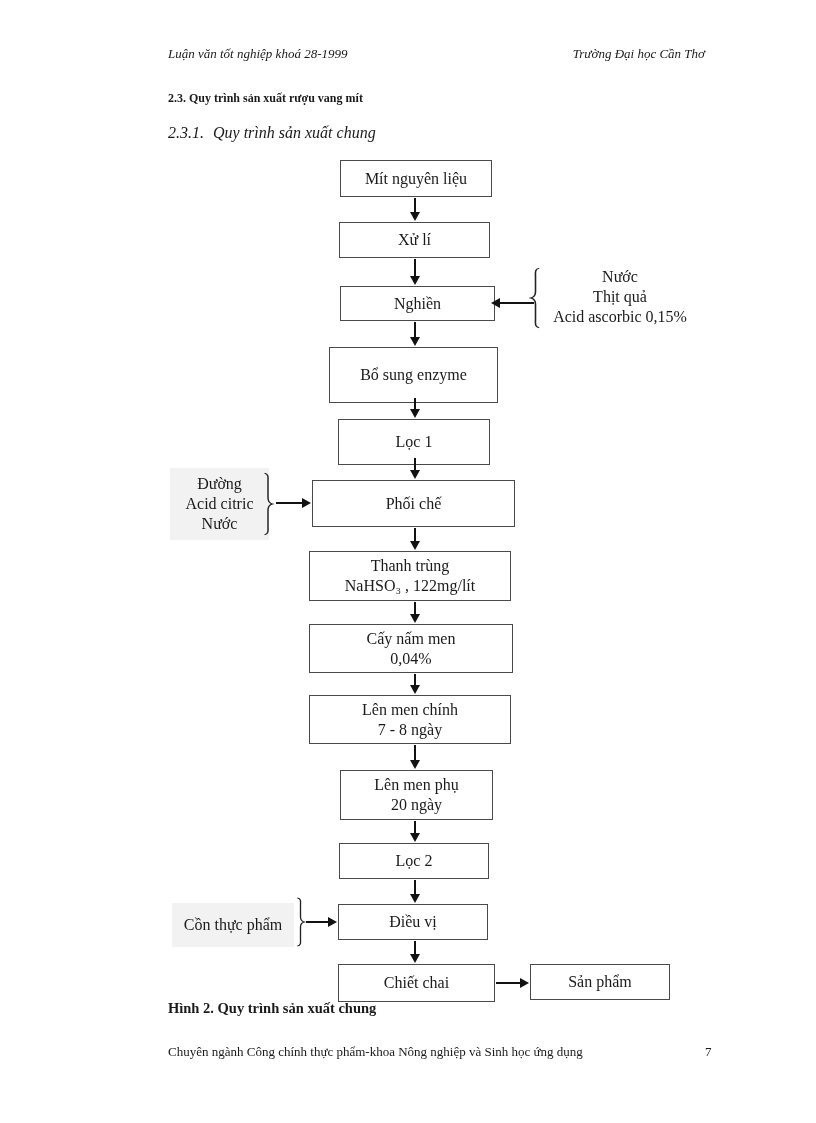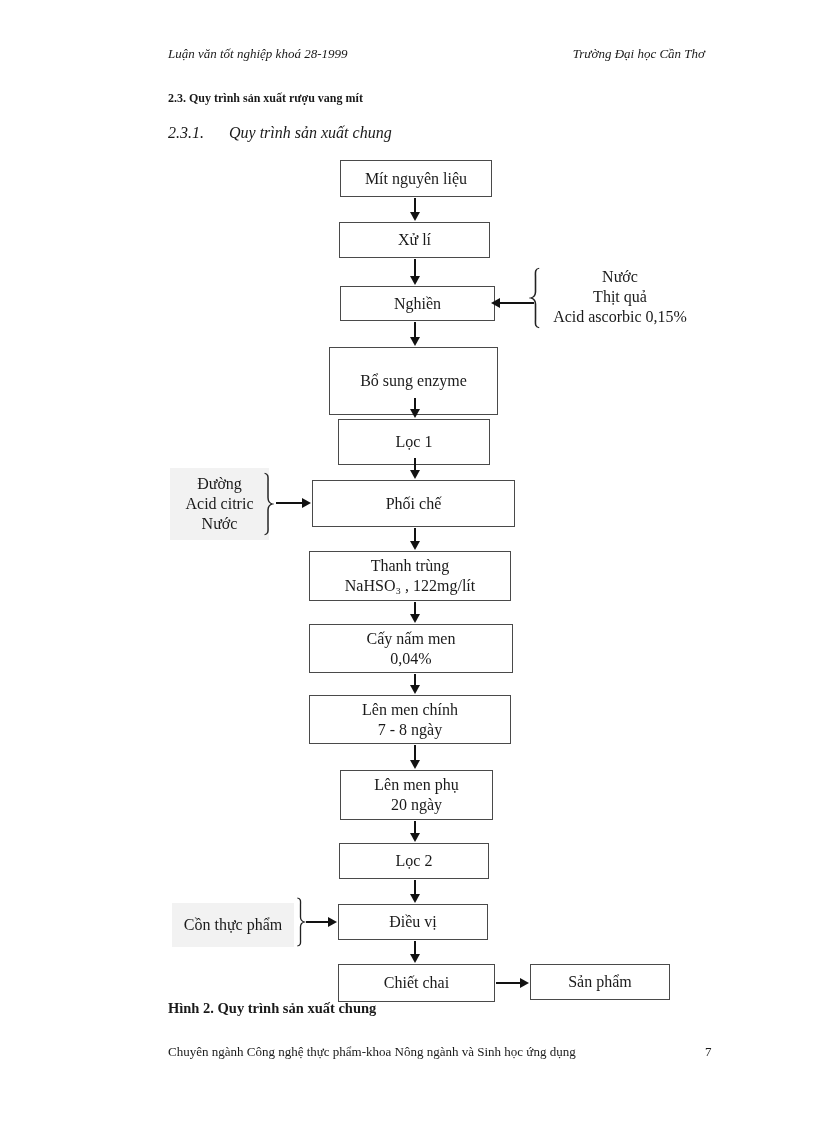--- a/index.html
+++ b/index.html
@@ -8,21 +8,21 @@
     background:#ffffff;overflow:hidden;
     font-family:"Liberation Serif","DejaVu Serif",serif;
     color:#1a1a1a;
   }
   
   .hdr{position:absolute;top:46px;font-style:italic;font-size:13px;white-space:nowrap;}
   .hdr.l{left:168px;}
   .hdr.r{right:111px;text-align:center;}
   .sec-h{position:absolute;left:168px;top:91px;font-weight:bold;font-size:12px;white-space:nowrap;}
   .sub-h{position:absolute;left:168px;top:124px;font-style:italic;font-size:16px;white-space:nowrap;}
-  .sub-h .num{margin-right:25px;}
+  .sub-h .num{margin-right:9px;}
   .caption{position:absolute;left:168px;top:1000px;font-weight:bold;font-size:14.5px;white-space:nowrap;}
   .ftr{position:absolute;top:1044px;font-size:13px;white-space:nowrap;}
   .ftr.l{left:168px;}
   .ftr.pg{left:705px;}
   
   .fbox{
     position:absolute;border:1px solid #4a4a4a;background:#fff;
     display:flex;flex-direction:column;align-items:center;justify-content:center;
     font-size:16px;line-height:20px;text-align:center;box-sizing:border-box;
   }
@@ -58,21 +58,21 @@
 
     <div class="fbox" style="left:340px;top:160px;width:152px;height:37px">
       <span>Mít nguyên liệu</span>
     </div>
     <div class="fbox" style="left:339px;top:222px;width:151px;height:36px">
       <span>Xử lí</span>
     </div>
     <div class="fbox" style="left:340px;top:286px;width:155px;height:35px">
       <span>Nghiền</span>
     </div>
-    <div class="fbox" style="left:329px;top:347px;width:169px;height:68px">
+    <div class="fbox" style="left:329px;top:347px;width:169px;height:56px">
       <span>Bổ sung enzyme</span>
     </div>
     <div class="fbox" style="left:338px;top:419px;width:152px;height:46px">
       <span>Lọc 1</span>
     </div>
     <div class="fbox" style="left:312px;top:480px;width:203px;height:47px">
       <span>Phối chế</span>
     </div>
     <div class="fbox" style="left:309px;top:551px;width:202px;height:50px">
       <span>Thanh trùng</span>
@@ -191,16 +191,16 @@
       <span>Cồn thực phẩm</span>
     </div>
     <svg class="brace" viewBox="0 0 14 100" preserveAspectRatio="none" style="left:295px;top:897px;width:11px;height:50px">
       <path d="M3 2 C8 3 7 9 7 16 L7 40 C7 46 9 49 12 50 C9 51 7 54 7 60 L7 84 C7 91 8 97 3 98"></path>
     </svg>
 
   </div>
 
   <div class="caption">Hình 2. Quy trình sản xuất chung</div>
 
-  <span class="ftr l">Chuyên ngành Công nghệ thực phẩm-khoa Nông ngành và Sinh học ứng dụng</span>
+  <span class="ftr l">Chuyên ngành Công chính thực phẩm-khoa Nông nghiệp và Sinh học ứng dụng</span>
   <span class="ftr pg">7</span>
 
 </div>
 
 </body></html>

